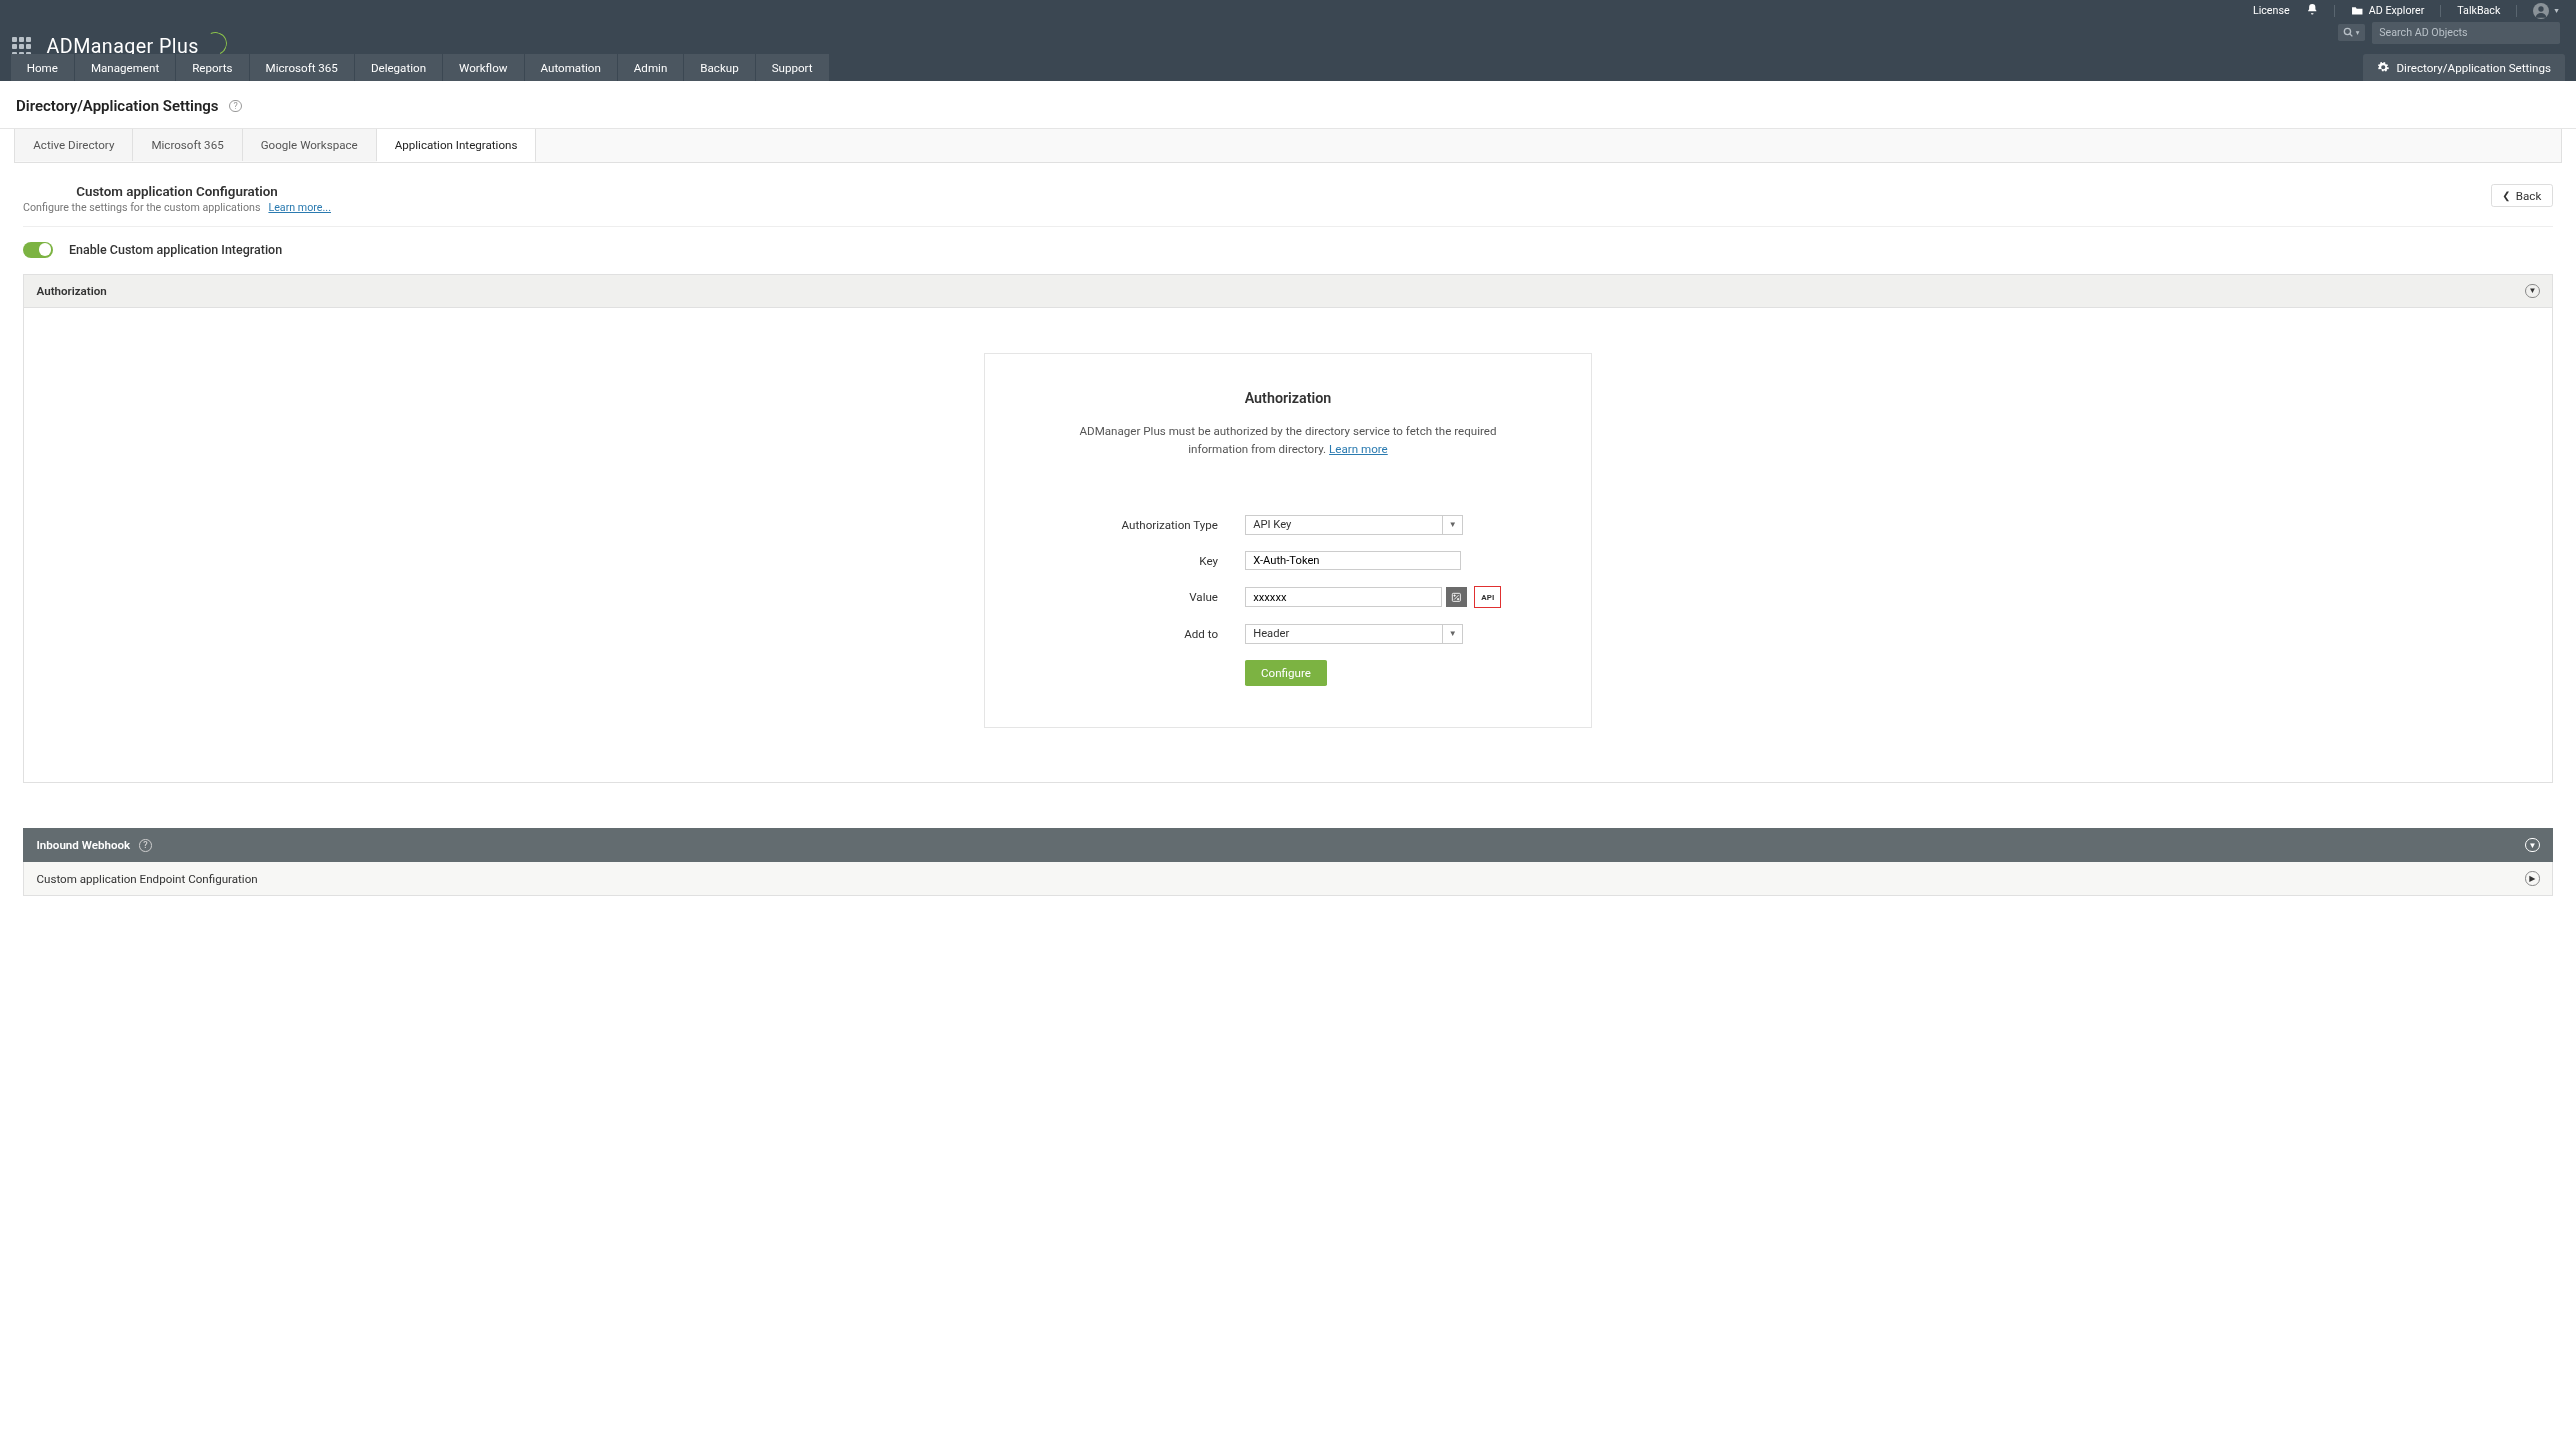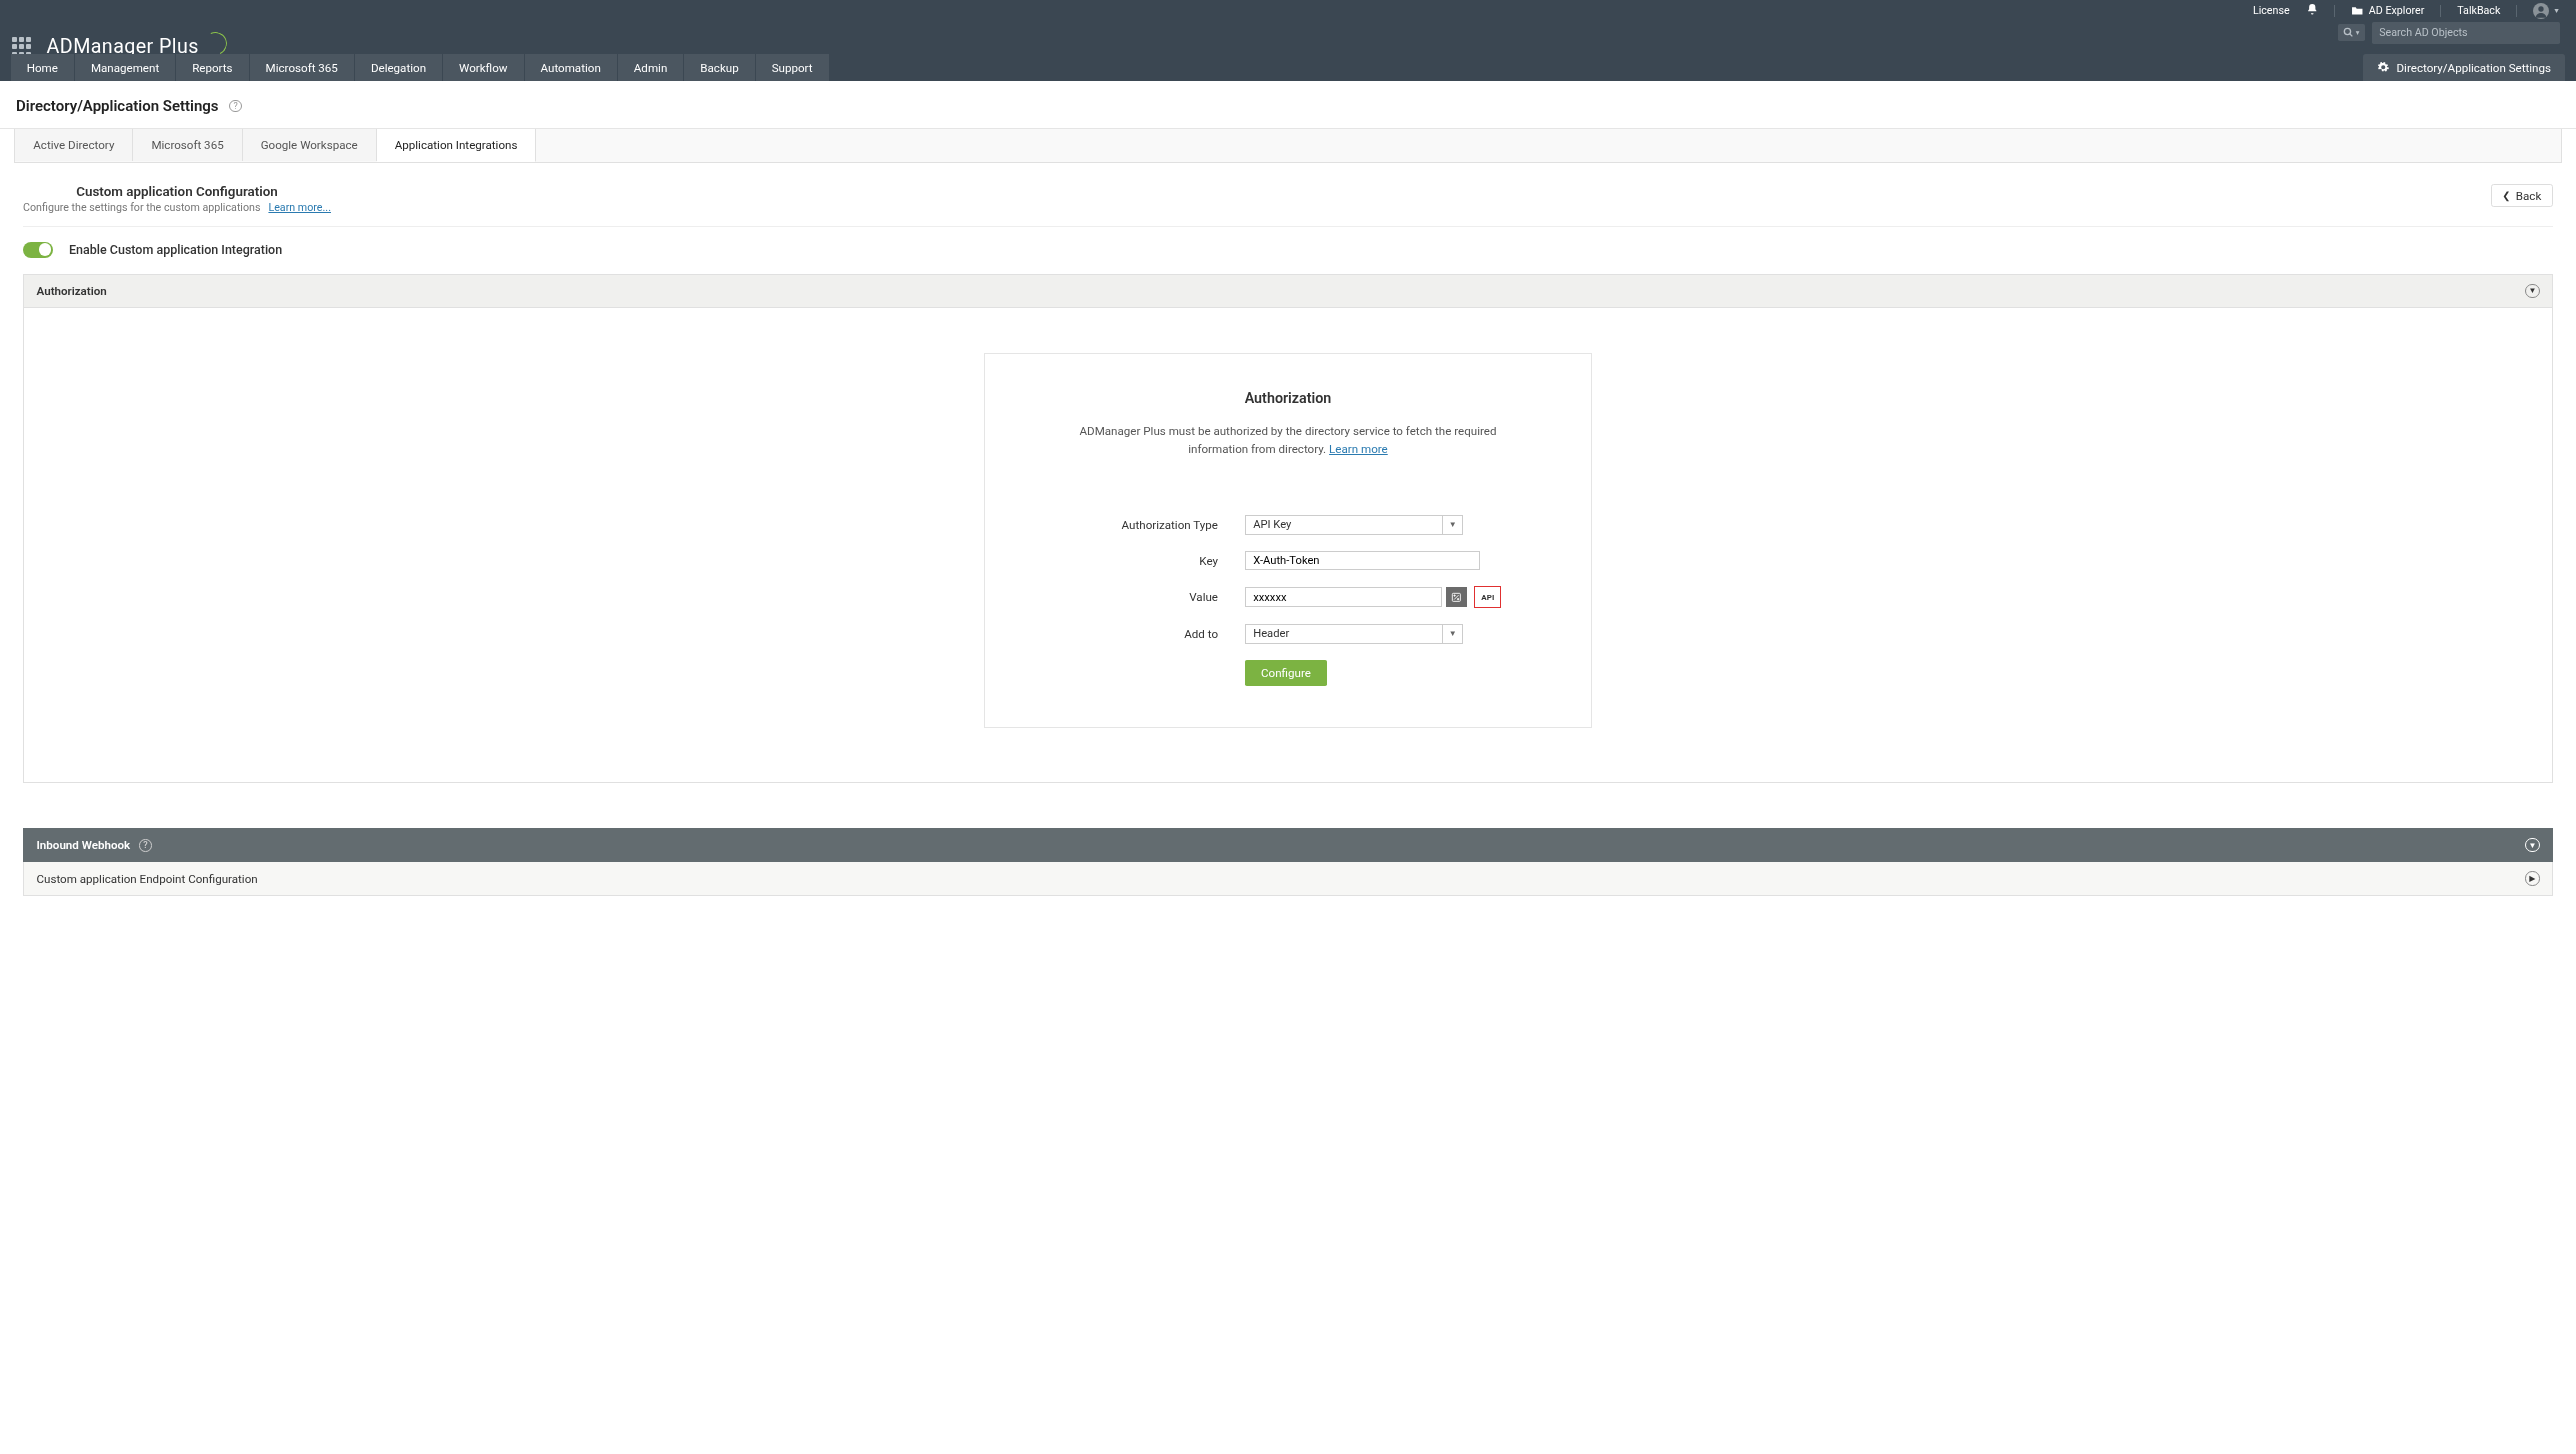--- a/index.html
+++ b/index.html
@@ -58,21 +58,21 @@
 .auth-card h3 { text-align:center; font-size:14.3px; font-weight:600; margin-bottom:16px; }
 .auth-card .subtext { text-align:center; font-size:11.6px; color:#555; line-height:1.6; margin-bottom:56px; }
 .form-row { display:flex; align-items:center; margin-bottom:16px; }
 .form-row label { width:206px; text-align:right; padding-right:27px; font-size:11.6px; color:#333; }
 .form-row .control { display:flex; align-items:center; gap:3.6px; }
 .select-wrap, .input-wrap { border:0.9px solid #ccc; height:19.7px; display:flex; align-items:center; background:#fff; }
 .select-wrap { width:218px; }
 .select-wrap .val { flex:1; padding:0 7.2px; font-size:11.2px; }
 .select-wrap .dd { width:19.7px; height:100%; border-left:0.9px solid #ccc; display:flex; align-items:center; justify-content:center; font-size:8px; color:#666; cursor:pointer; }
 .input-wrap input { border:none; outline:none; width:100%; height:100%; padding:0 7.2px; font-size:11.2px; }
-.input-w244 { width:235px; }
+.input-w244 { width:216px; }
 .input-w220 { width:197px; }
 .icon-btn { width:21.5px; height:19.7px; background:#6b6b6b; color:#fff; display:flex; align-items:center; justify-content:center; font-size:9.8px; cursor:pointer; }
 .api-btn { width:27px; height:21.5px; border:1.8px solid #e03030; display:flex; align-items:center; justify-content:center; cursor:pointer; margin-left:3.6px; font-size:8px; color:#333; font-weight:700; }
 .configure-btn { background:#7cb342; color:#fff; border:none; padding:6.3px 16px; font-size:11.6px; border-radius:1.8px; cursor:pointer; }
 .form-actions { margin-left:206px; padding-left:0; }
 </style>
 </head>
 <body>
 
 <div class="topbar">

